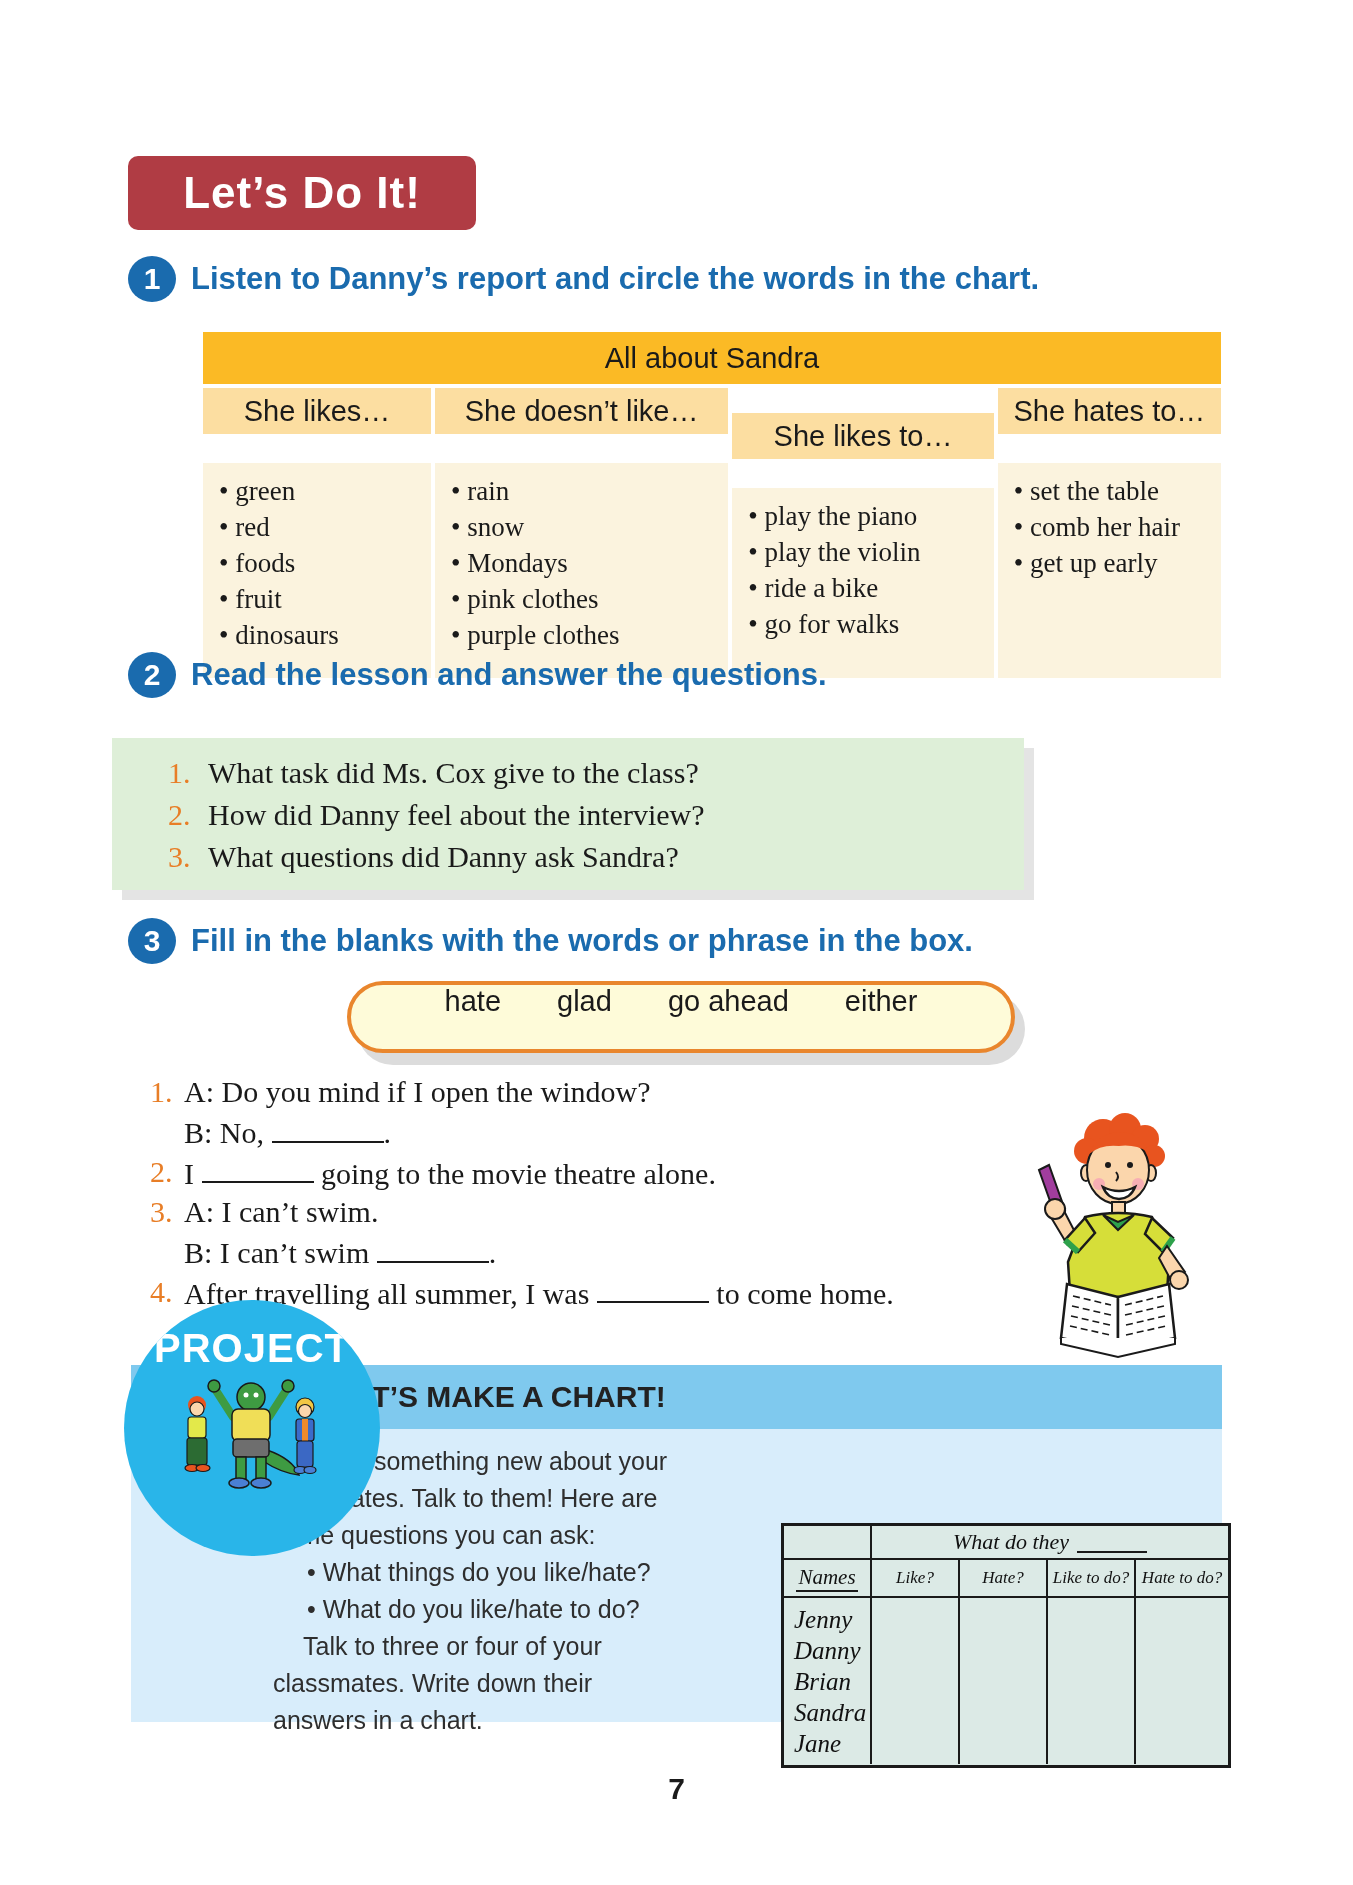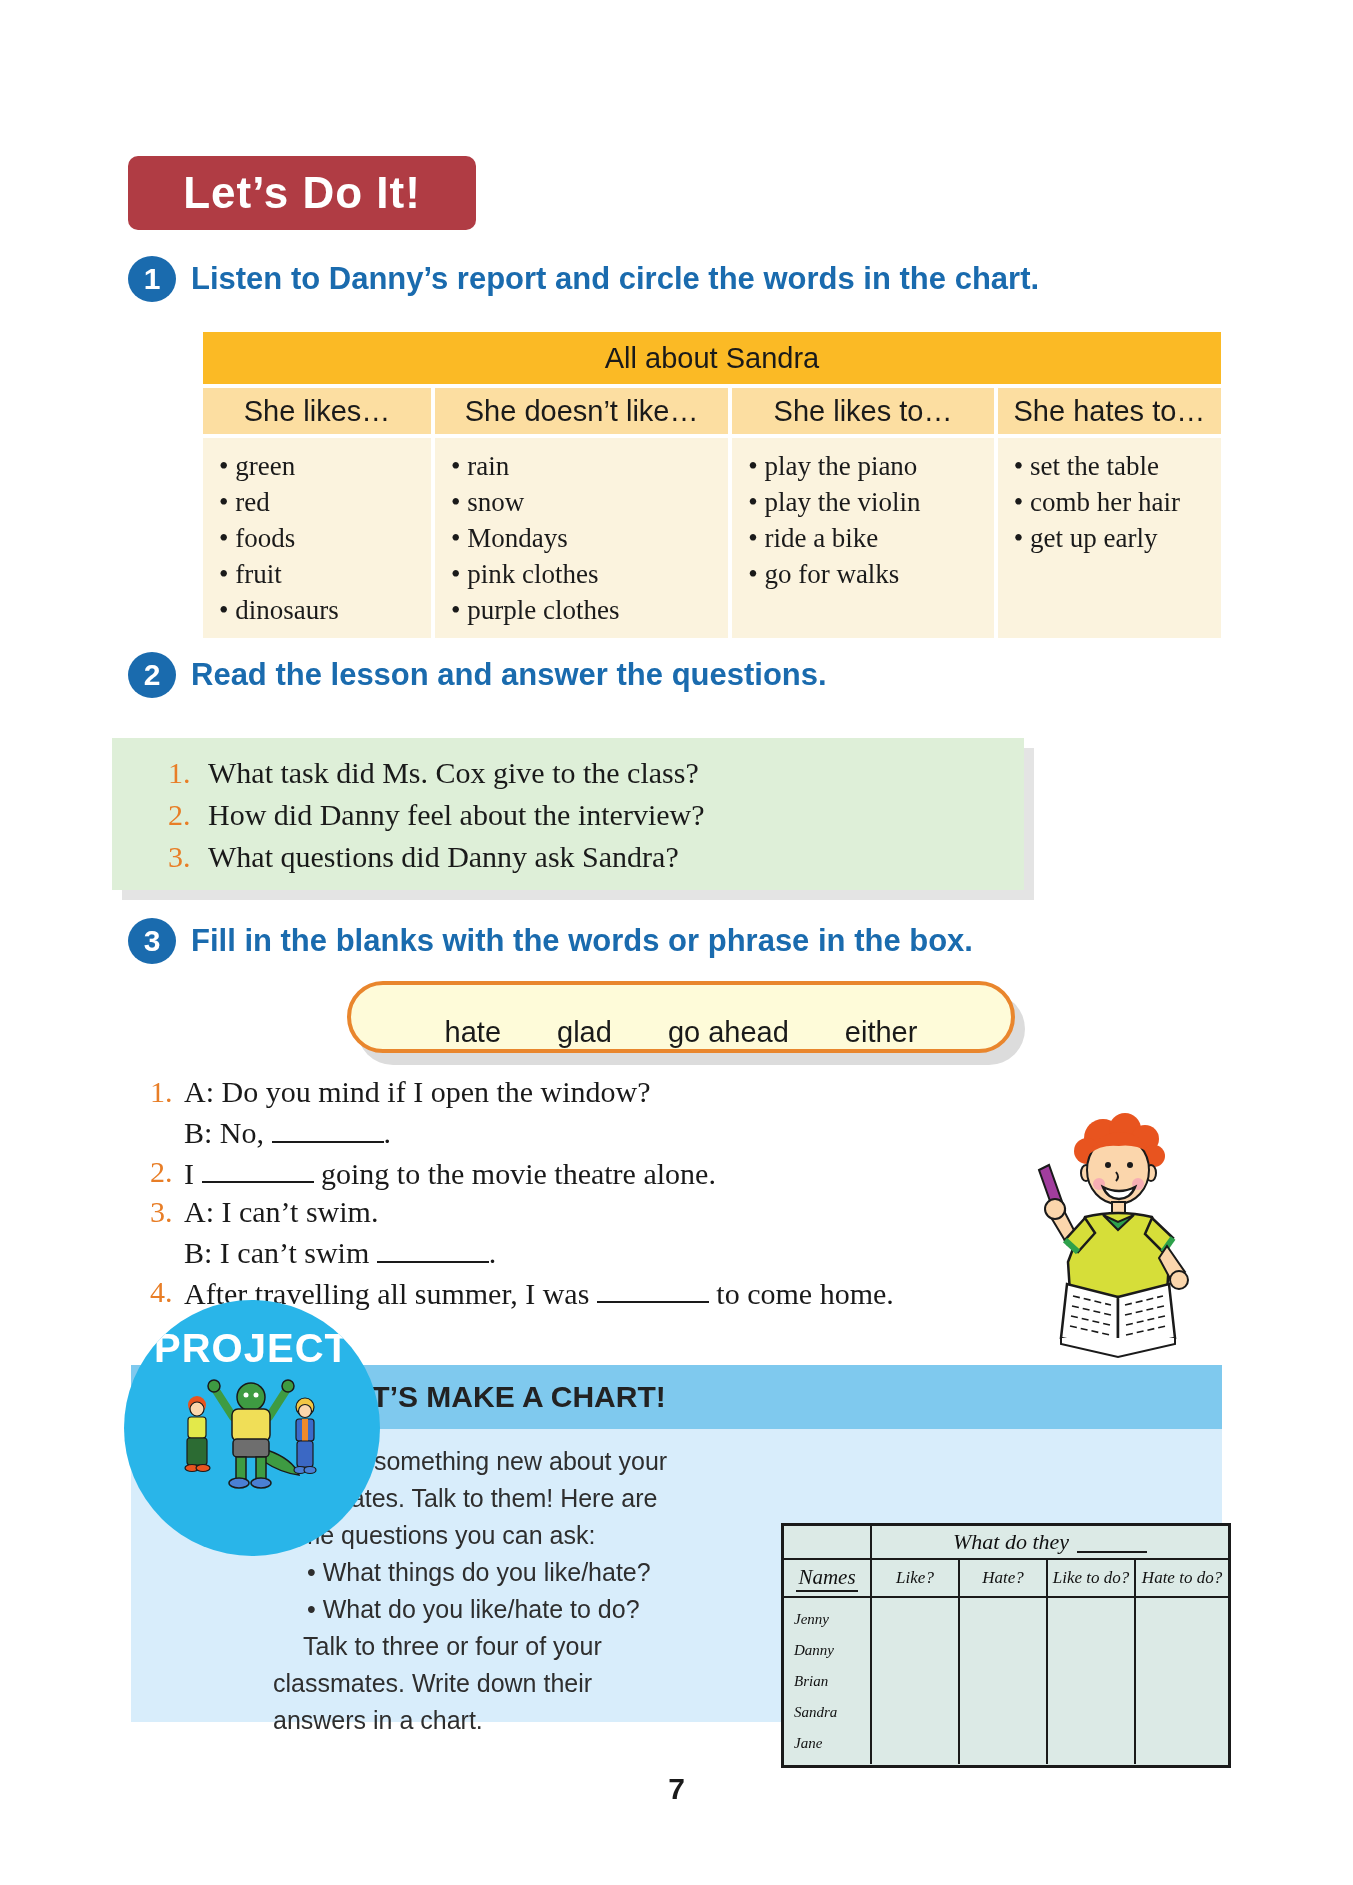--- a/index.html
+++ b/index.html
@@ -28,21 +28,21 @@
   .ex-title { color:#1A6BAE; font-weight:bold; font-size:31px; white-space:nowrap; }
 
   
   .chart { position:absolute; left:195px; top:332px; width:1026px;padding-left:8px; }
   .chart-title {
     height:52px; background:#FBBA25; display:flex; align-items:center; justify-content:center;
     font-size:29px;
   }
   .chart-row { display:flex; gap:4px; margin-top:4px; }
   .chart .c1 { width:22.4%; } .chart .c2 { width:28.8%; }
-  .chart .c3 { width:25.7%; } .chart .c4 { flex:1; }
+  .chart .c3 { width:25.7%;margin-top:25px; } .chart .c4 { flex:1; }
   .col-h {
     background:#FCDEA1; height:46px; display:flex; align-items:center; justify-content:center;
     font-size:29px;
   }
   .col-b {
     background:#FBF3DE; min-height:190px; padding:10px 6px 10px 16px;
     font-family:"Liberation Serif", serif; font-size:27px; line-height:36px;
   }
   .col-b div::before { content:"• "; }
 
@@ -54,21 +54,21 @@
     font-family:"Liberation Serif", serif; font-size:30px; line-height:42px;
   }
   .gq { display:flex; }
   .gq .qn { color:#E87E27; width:40px; flex:0 0 auto; }
 
   
   .word-box {
     position:absolute; left:347px; top:981px; width:668px; height:72px;
     background:#FEFBD9; border:4px solid #E9862D; border-radius:36px;
     box-shadow:10px 12px 0 0 #DCDCDC;
-    display:flex; align-items:flex-end; justify-content:center; gap:56px;
+    display:flex; align-items:flex-start; justify-content:center; gap:56px;
     font-size:29px;
   }
   .fillins {
     position:absolute; left:150px; top:1072px; width:900px;
     font-family:"Liberation Serif", serif; font-size:30px; line-height:39px;
   }
   .fi { display:flex; }
   .fi .qn { color:#E87E27; width:34px; flex:0 0 auto; }
   .blank {
     display:inline-block; width:112px; height:1.05em; vertical-align:baseline;
@@ -110,21 +110,21 @@
   .hc { border-right:2px solid #1a1a1a; }
   .hc:last-child { border-right:none; }
   .w-names { width:88px; } .w-col { width:88px; } .w-last { flex:1; }
   .hr1 .merged {
     flex:1; display:flex; align-items:center; justify-content:center; gap:8px;
     font-size:22px; font-style:italic;
   }
   .hblank { display:inline-block; width:70px; border-bottom:2px solid #1a1a1a; height:1em; }
   .hr2 .hc { display:flex; align-items:center; justify-content:center; font-size:17px; font-style:italic; }
   .hr2 .w-names span { border-bottom:2px solid #1a1a1a; font-size:21px; padding:0 2px; }
-  .hr3 .w-names { padding:6px 0 0 10px; font-size:15px; line-height:31px; font-style:italic; }
+  .hr3 .w-names { padding:6px 0 0 10px; font-size:25px; line-height:31px; font-style:italic; }
 
   .pagenum { position:absolute; left:0; right:0; top:1772px; text-align:center;
     font-size:30px; font-weight:bold; }
 
   .boy { position:absolute; left:1015px; top:1110px; }
 </style>
 </head>
 <body>
 
 <div class="page">

